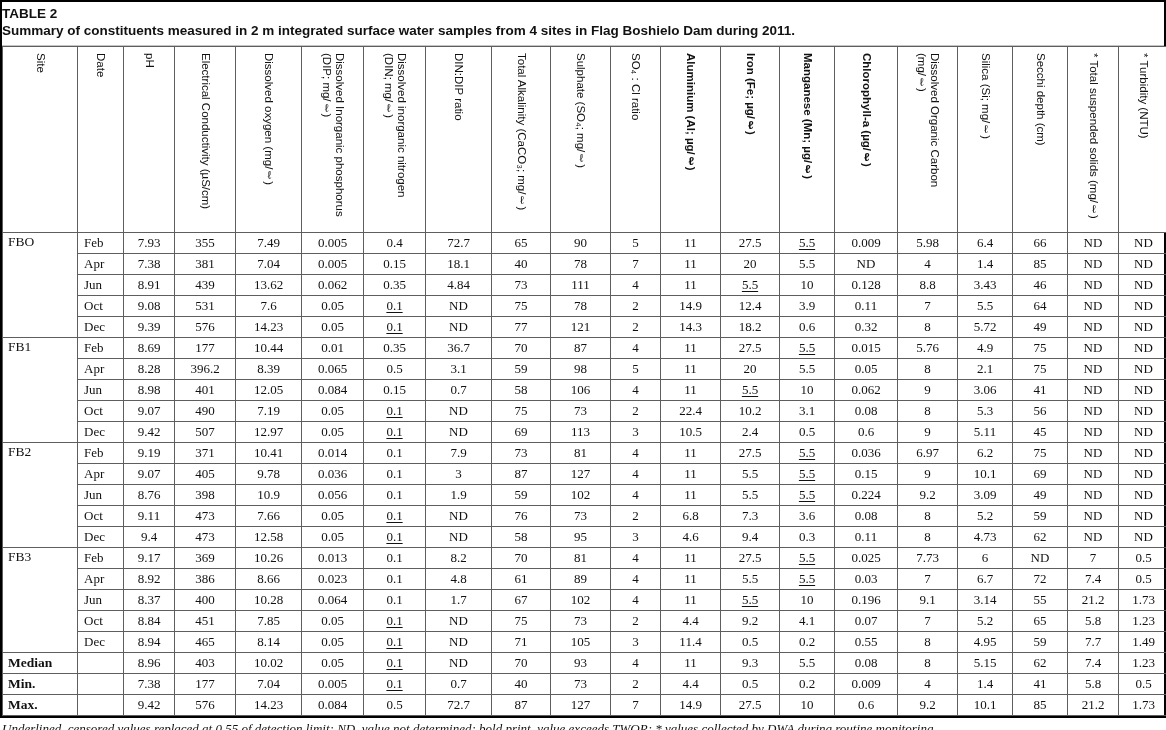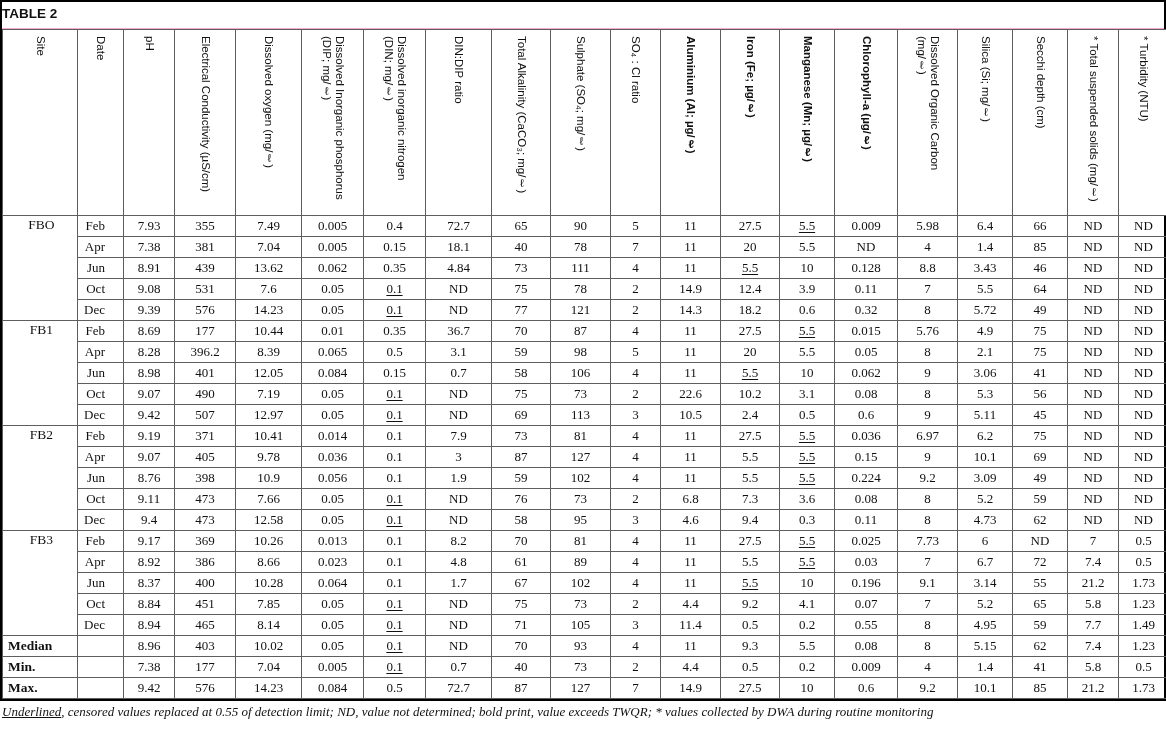--- a/index.html
+++ b/index.html
@@ -11,34 +11,35 @@
   .title-line2{font-weight:bold;font-size:13.5px;line-height:1.25;}
   table{border-collapse:collapse;table-layout:fixed;width:100%;}
   th,td{border:1px solid #5e5e5e;overflow:hidden;}
   thead th{height:177px;vertical-align:top;text-align:center;padding:6px 1px 2px 1px;
     font-family:"Liberation Sans",sans-serif;font-weight:normal;background:#fff;}
   .vh{writing-mode:vertical-rl;display:inline-block;max-height:168px;font-size:11.5px;
     line-height:1.18;white-space:pre-line;text-align:left;}
   .vh.b{font-weight:bold;}
   tbody tr{height:21px;}
   tbody td{font-size:13px;text-align:center;padding:0 2px;}
-  td.site{ text-align:center;vertical-align:top;padding:1px 2px 0 5px;font-size:13.5px;}
-  td.date{ text-align:right;padding:0 18px 0 6px;font-size:13px;}
+  td.site{ text-align:left;vertical-align:top;padding:1px 2px 0 5px;font-size:13.5px;}
+  td.date{ text-align:left;padding:0 10px 0 6px;font-size:13px;}
   td.sum{ text-align:left;font-weight:bold;padding:0 2px 0 5px;font-size:13.5px;font-family:Liberation Serif, serif;}
   span.u{text-decoration:underline;text-underline-offset:2px;}
   .footnote{font-style:italic;font-size:13px;padding:3px 2px 0 2px;color:#111;
     font-family:"Liberation Serif",serif;}
   .footnote .lead{text-decoration:underline;}
 </style>
 </head>
 <body>
 
 <div class="frame">
   <div class="title-block">
     <div class="title-line1">TABLE 2</div>
+    <div class="title-line2">Summary of constituents measured in 2 m integrated surface water samples from 4 sites in Flag Boshielo Dam during 2011.</div>
   </div>
   <table>
     <colgroup id="cols">
         <col style="width: 75px;">
         <col style="width: 46px;">
         <col style="width: 51px;">
         <col style="width: 61px;">
         <col style="width: 66px;">
         <col style="width: 62px;">
         <col style="width: 62px;">
@@ -258,21 +259,21 @@
           <td class="date">Oct</td>
           <td>9.07</td>
           <td>490</td>
           <td>7.19</td>
           <td>0.05</td>
           <td><span class="u">0.1</span></td>
           <td>ND</td>
           <td>75</td>
           <td>73</td>
           <td>2</td>
-          <td>22.6</td>
+          <td>22.4</td>
           <td>10.2</td>
           <td>3.1</td>
           <td>0.08</td>
           <td>8</td>
           <td>5.3</td>
           <td>56</td>
           <td>ND</td>
           <td>ND</td>
         </tr>
         <tr>

